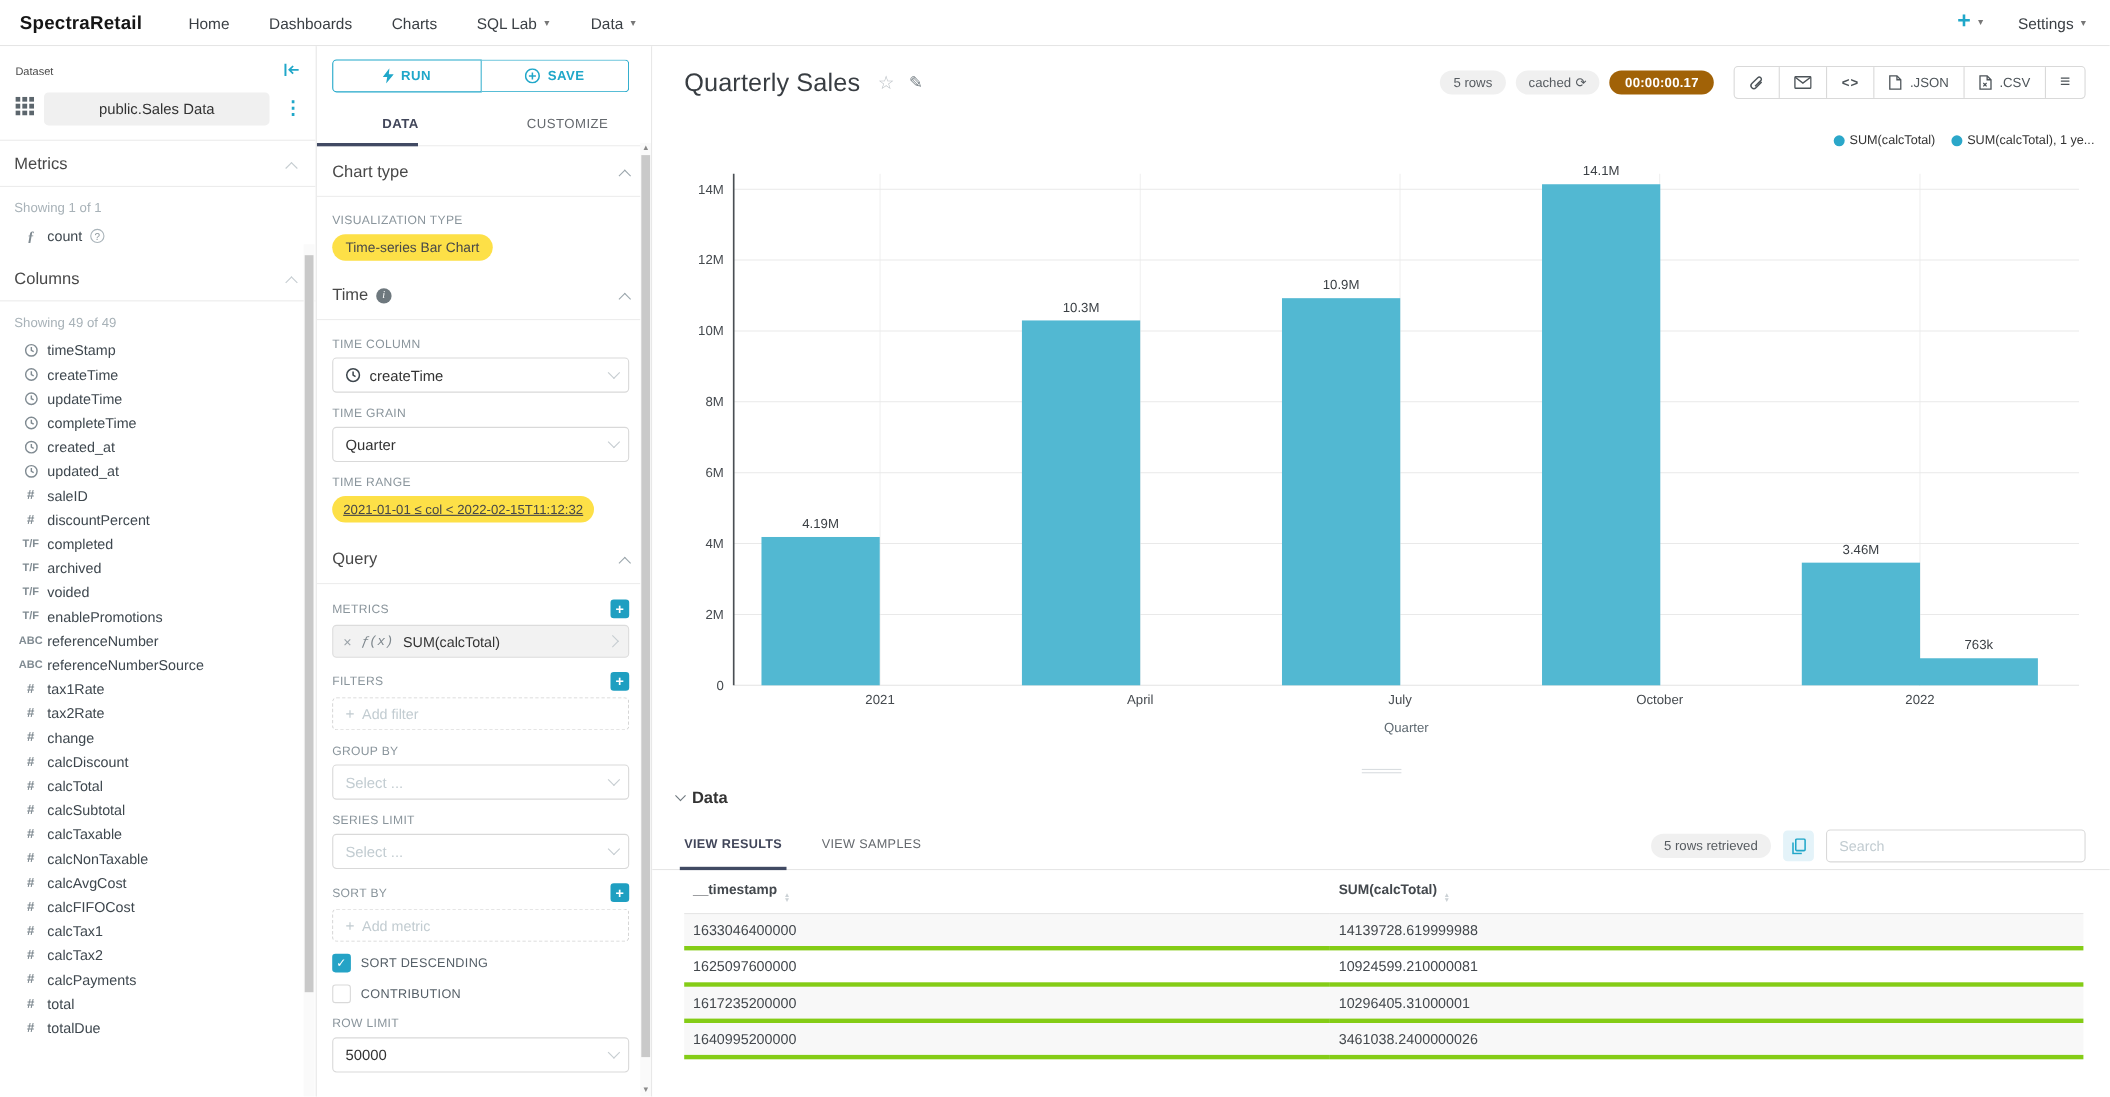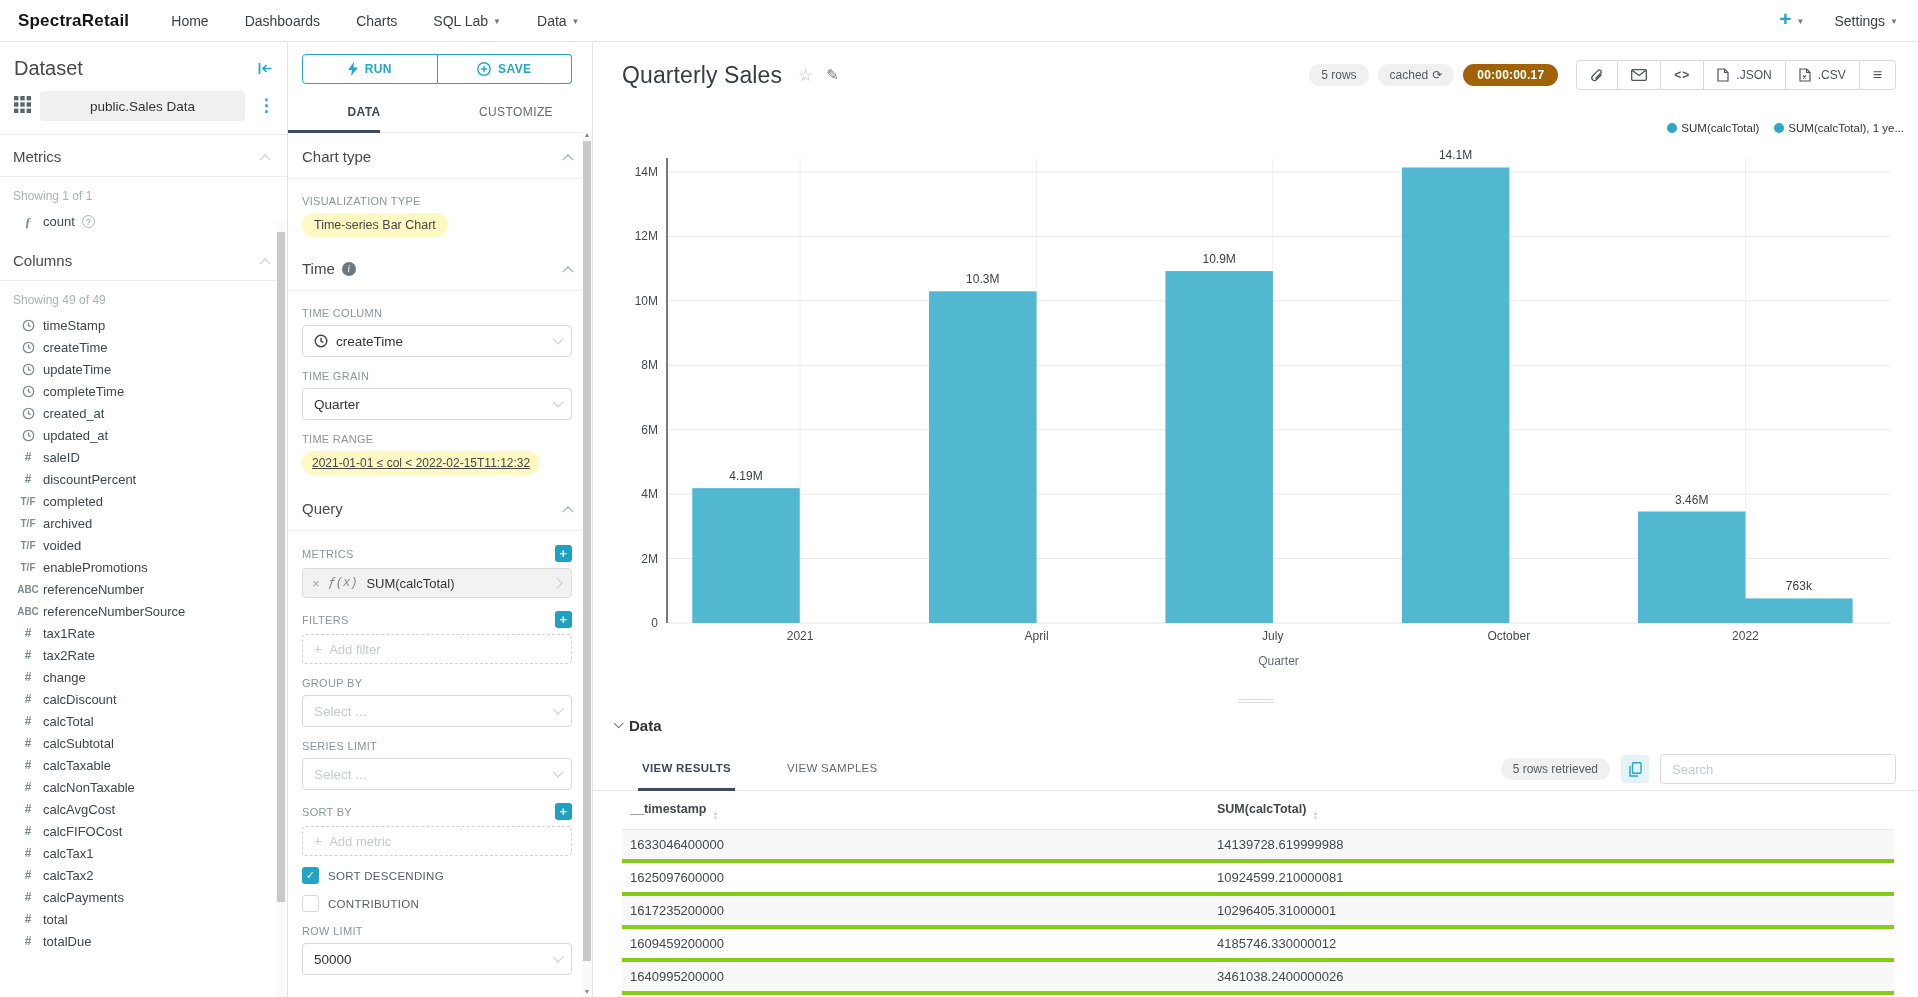--- a/index.html
+++ b/index.html
@@ -14,21 +14,21 @@
   .nav-item { cursor:pointer; white-space:nowrap; }
   .caret { display:inline-block; font-size:8px; color:#777; margin-left:5px; vertical-align:2px; }
   .nav-right { margin-left:auto; display:flex; align-items:center; gap:30px; }
   .plus-btn { color:#20a7c9; font-size:21px; font-weight:bold; line-height:14px; }
   .settings { font-size:14px; color:#3a3f44; }
 
   .layout { display:flex; height:955px; }
 
   
   .dataset-panel { width:288px; border-right:1px solid #e3e3e3; position:relative; overflow:hidden; background:#fff; }
-  .dp-header { display:flex; justify-content:space-between; align-items:center; padding:15px 14px 11px 14px; font-size:20px; color:#484848; }
+  .dp-header { display:flex; justify-content:space-between; align-items:center; padding:15px 14px 11px 14px; font-size:10px; color:#484848; }
   .dataset-row { display:flex; align-items:center; gap:9px; padding:0 8px 13px 14px; }
   .dataset-chip { flex:1; background:#f0f0f0; border-radius:4px; height:30px; display:flex; align-items:center; justify-content:center; font-size:13.5px; color:#333; cursor:pointer; }
   .dots { color:#20a7c9; font-size:17px; font-weight:bold; letter-spacing:0; padding:0 4px; cursor:pointer; line-height:14px; }
   .hdiv { border-top:1px solid #ececec; }
   .search-wrap { padding:11px 14px 10px 10px; }
   input.search { width:100%; height:31px; border:1px solid #d9d9d9; border-radius:4px; padding:0 11px; font-size:13px; color:#333; outline:none; }
   input::placeholder { color:#c2ccd1; }
   .list-header { display:flex; justify-content:space-between; align-items:center; padding:13px 18px 11px 13px; font-size:15px; color:#484848; cursor:pointer; }
   .showing { font-size:12px; color:#a8b2b8; padding:12px 14px 7px 13px; }
   .item-row { display:flex; align-items:center; padding:3.5px 8px 3.5px 13px; font-size:13px; color:#3e474e; cursor:grab; }
@@ -55,21 +55,21 @@
   .section-hd .ttl { display:flex; align-items:center; gap:7px; }
   .sec-div { border-top:1px solid #ededed; margin:0 -20px 0 -14px; }
   .fl { margin:13px 0 6px; font-size:11px; letter-spacing:.3px; color:#8a959c; display:flex; align-items:center; justify-content:space-between; }
   .select { height:32px; border:1px solid #d9d9d9; border-radius:4px; display:flex; align-items:center; padding:0 11px; font-size:13.5px; color:#333; position:relative; cursor:pointer; gap:8px; background:#fff; }
   .select .ph { color:#c2ccd1; }
   .chev { display:inline-block; width:8px; height:8px; border-right:1.6px solid #9aa5ab; border-bottom:1.6px solid #9aa5ab; }
   .chev.up { transform:rotate(-135deg) translate(-2px,-2px); }
   .chev.down { transform:rotate(45deg) translateY(-3px); }
   .chev.lite { border-color:#c6cdd1; }
   .sel-car { margin-left:auto; }
-  .chip { background:#fef9c3; border-radius:12px; padding:5px 12px; font-size:12.5px; color:#484848; display:inline-block; cursor:pointer; }
+  .chip { background:#fde047; border-radius:12px; padding:5px 12px; font-size:12.5px; color:#484848; display:inline-block; cursor:pointer; }
   .plus-sq { width:17px; height:17px; background:#1f9fc1; border-radius:3px; color:#fff; font-size:13px; line-height:15px; display:flex; align-items:center; justify-content:center; font-weight:bold; cursor:pointer; }
   .metric-pill { height:30px; background:#f2f2f2; border:1px solid #dcdcdc; border-radius:4px; display:flex; align-items:center; padding:0 10px 0 9px; gap:9px; font-size:13px; color:#333; cursor:pointer; }
   .metric-pill .x { color:#9aa2a8; font-size:13px; }
   .fx { font-style:italic; color:#7e878d; font-size:12px; font-family:Liberation Mono, monospace; }
   .dashed-box { border:1px dashed #d2d2d2; border-radius:4px; height:30px; display:flex; align-items:center; padding:0 11px; color:#c2ccd1; font-size:13px; gap:7px; cursor:pointer; }
   .cb-row { display:flex; align-items:center; gap:9px; margin:11px 0 10px; font-size:11.5px; color:#555f67; letter-spacing:.3px; cursor:pointer; }
   .cb { width:17px; height:17px; border-radius:3px; display:flex; align-items:center; justify-content:center; }
   .cb.on { background:#25a3c6; color:#fff; font-size:11px; }
   .cb.off { border:1px solid #d9d9d9; background:#fff; }
   .info-ic { width:14px; height:14px; border-radius:50%; background:#6e787e; color:#fff; font-size:9.5px; display:inline-flex; align-items:center; justify-content:center; font-family:"Liberation Serif",serif; font-style:italic; }
@@ -89,21 +89,21 @@
   .code-ic { font-size:12px; letter-spacing:1px; color:#4d5459; font-weight:bold; }
   .legend { position:absolute; top:80px; right:14px; display:flex; gap:15px; font-size:11.5px; color:#333; align-items:center; }
   .legend-item { display:flex; align-items:center; gap:4px; cursor:pointer; }
   .legend-dot { width:10px; height:10px; border-radius:50%; display:inline-block; }
   #chart-svg { position:absolute; top:96px; left:0; }
   .drag-handle { position:absolute; top:654px; left:50%; transform:translateX(-50%); width:36px; cursor:row-resize; }
   .drag-handle div { border-top:1.5px solid #d9dde0; margin:2.5px 0; }
   .data-section { position:absolute; top:670px; left:0; right:0; }
   .ds-header { padding-left:20px; display:flex; align-items:center; gap:9px; font-size:15px; font-weight:bold; color:#333; height:26px; cursor:pointer; }
   .ds-tabs-row { position:relative; display:flex; align-items:center; border-bottom:1px solid #e6e6e6; margin-top:9px; padding-left:29px; height:44px; }
-  .ds-tab { font-size:11.5px; letter-spacing:.3px; color:#65696e; margin-right:36px; padding:15px 0 16px; position:relative; cursor:pointer;margin-left:20px; }
+  .ds-tab { font-size:11.5px; letter-spacing:.3px; color:#65696e; margin-right:36px; padding:15px 0 16px; position:relative; cursor:pointer; }
   .ds-tab.active { color:#41465a; font-weight:bold; }
   .ds-tab.active::after { content:""; position:absolute; left:-4px; right:-4px; bottom:-1px; height:3px; background:#414a63; }
   .ds-controls { position:absolute; right:22px; top:7px; display:flex; align-items:center; gap:11px; }
   .copy-btn { width:28px; height:28px; background:#e4f3f9; border-radius:4px; display:flex; align-items:center; justify-content:center; cursor:pointer; }
   .ds-search { width:236px; height:30px; border:1px solid #d9d9d9; border-radius:4px; padding:0 11px; font-size:13px; color:#333; outline:none; }
   table.results { border-collapse:collapse; margin:2px 22px 0 29px; width:1272px; table-layout:fixed; }
   .results th { text-align:left; font-weight:bold; font-size:12.5px; color:#43484d; padding:9px 8px 8px; border-bottom:1px solid #e6e6e6; cursor:pointer; }
   .results td { font-size:13px; color:#43484d; padding:7px 8px; border-bottom:4px solid #84cc16; }
   .results tr.odd td { background:#f8f8f8; }
   .sort-ic { display:inline-flex; flex-direction:column; margin-left:6px; vertical-align:-2px; }
@@ -596,24 +596,20 @@
               <td>14139728.619999988</td>
             </tr>
             <tr>
               <td>1625097600000</td>
               <td>10924599.210000081</td>
             </tr>
             <tr class="odd">
               <td>1617235200000</td>
               <td>10296405.31000001</td>
             </tr>
-            <tr>
-              <td>1609459200000</td>
-              <td>4185746.330000012</td>
-            </tr>
             <tr class="odd">
               <td>1640995200000</td>
               <td>3461038.2400000026</td>
             </tr>
           </tbody>
       </table>
     </div>
   </main>
 </div>
 

